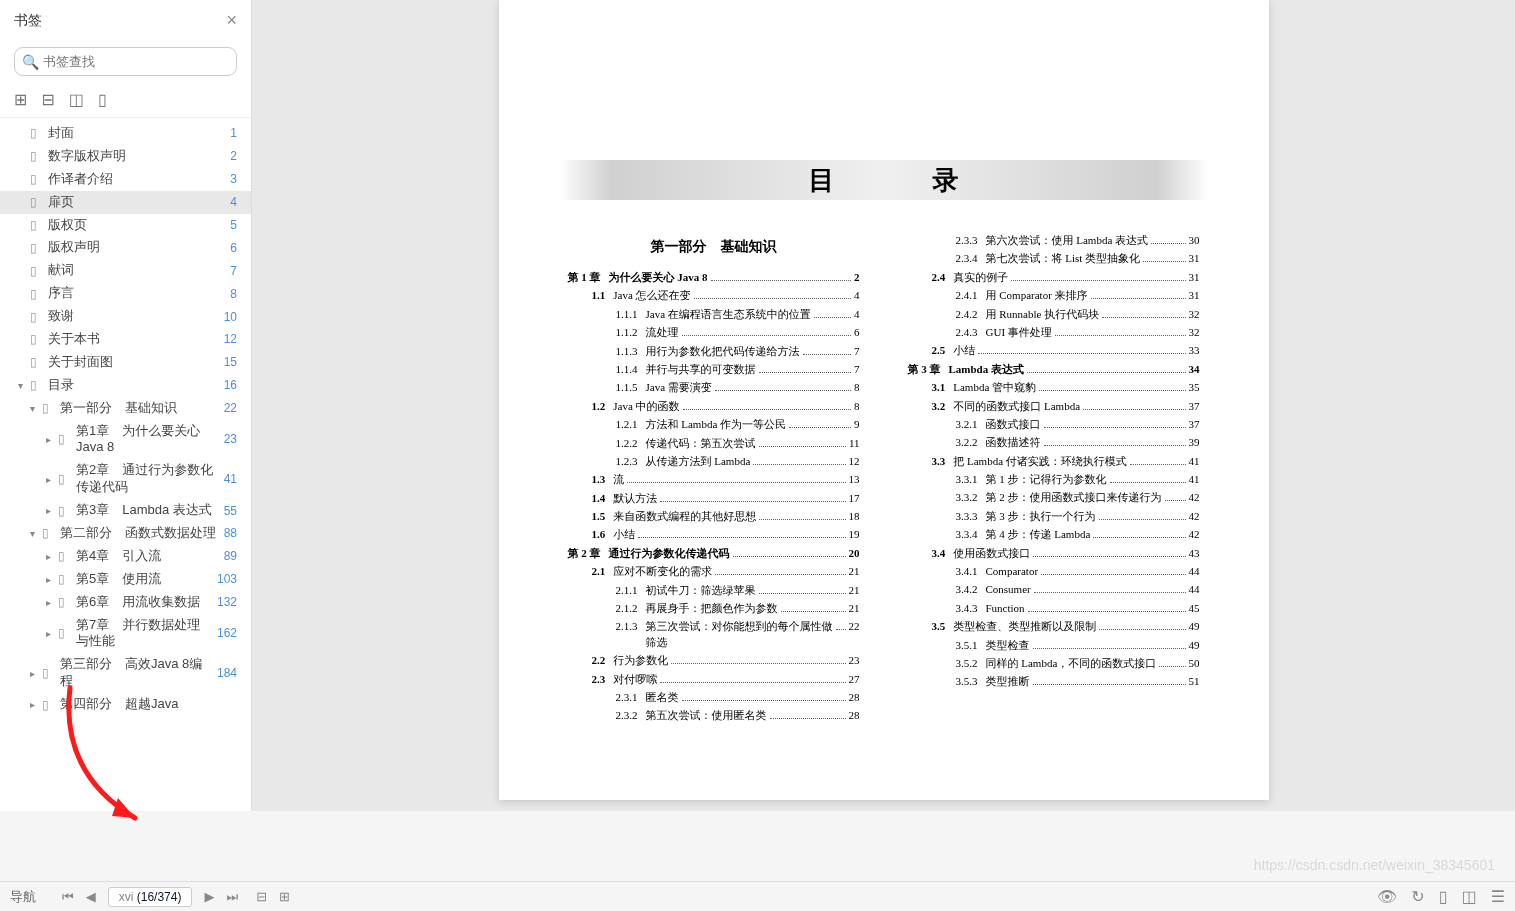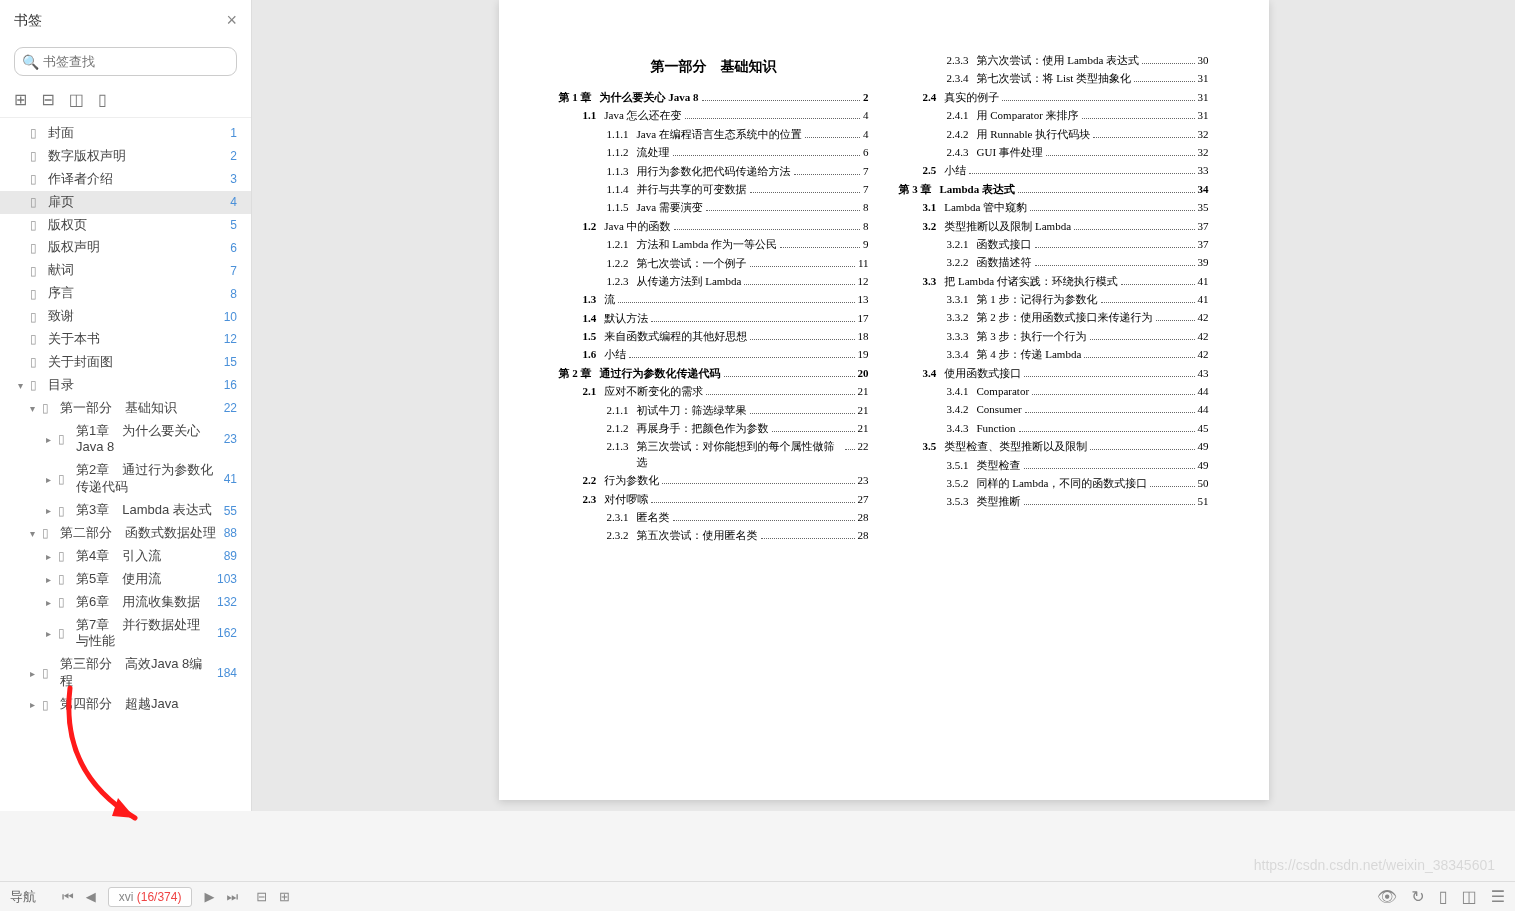--- a/index.html
+++ b/index.html
@@ -27,40 +27,40 @@
 .lvl2 { padding-left: 46px; }
 
 .content-area { position: absolute; left: 252px; top: 0; right: 0; height: 811px; background: #e8e8e8; display: flex; justify-content: center; align-items: flex-start; padding-top: 0; overflow: hidden; }
 .page { width: 770px; height: 800px; background: #fff; box-shadow: 0 2px 8px rgba(0,0,0,0.15); padding: 50px 60px 30px; position: relative; }
 .page-title-band { width: 100%; height: 40px; background: linear-gradient(to right, #fff 0%, #d0d0d0 8%, #f0f0f0 50%, #d0d0d0 92%, #fff 100%); display: flex; justify-content: center; align-items: center; margin: 110px 0 30px; font-family: 'SimSun', serif; }
 .page-title-band span { font-size: 26px; font-weight: bold; letter-spacing: 36px; padding-left: 36px; }
 
 .toc-cols { display: flex; gap: 30px; font-family: 'SimSun', serif; font-size: 11px; }
 .toc-col { flex: 1; }
 .toc-part { text-align: center; font-size: 14px; font-weight: bold; margin: 8px 0 14px; }
-.toc-line { display: flex; align-items: baseline; margin: 3px 0; line-height: 1.4; }
+.toc-line { display: flex; align-items: baseline; margin: 3px 9px; line-height: 1.4; }
 .toc-num { flex: 0 0 auto; margin-right: 8px; font-weight: bold; }
 .toc-sub .toc-num { font-weight: normal; }
 .toc-text { flex: 0 1 auto; }
 .toc-dots { flex: 1; border-bottom: 1px dotted #666; margin: 0 3px 3px; min-width: 10px; }
 .toc-pg { flex: 0 0 auto; }
 .toc-ch { font-weight: bold; }
 .toc-sec { padding-left: 24px; }
 .toc-sub { padding-left: 48px; }
 
 .arrow-annot { position: absolute; pointer-events: none; z-index: 50; }
 .arrow-annot path { stroke: #ff1a1a; stroke-width: 5; fill: none; stroke-linecap: round; }
 .arrow-annot polygon { fill: #ff1a1a; }
 
 .bottom-bar { position: absolute; left: 0; bottom: 0; width: 1515px; height: 30px; background: #f5f5f5; border-top: 1px solid #ddd; display: flex; align-items: center; padding: 0 10px; font-size: 13px; color: #666; }
 .bb-left { display:flex; align-items:center; gap:4px; }
 .bb-nav { margin-left: 26px; display: flex; align-items: center; gap: 12px; }
 .bb-nav span { cursor: pointer; color: #888; }
 .bb-page-ind { padding: 2px 10px; background: #fff; border: 1px solid #ccc; border-radius: 3px; font-size: 12px; }
-.bb-page-ind .dim { color: #ef4444; margin-top: 20px; }
+.bb-page-ind .dim { color: #0f172a; margin-top: 20px; }
 .bb-right { margin-left: auto; display: flex; gap: 14px; color: #888; }
 .bb-right span { cursor: pointer; font-size: 16px; }
 .watermark { position:absolute; right:20px; bottom:38px; color:rgba(0,0,0,0.12); font-size:14px; }
 .bb-mid { margin-left:18px; display:flex; gap:12px; color:#888; }
 </style>
 </head>
 <body>
 
 <div class="sidebar">
   <div class="sidebar-header">
@@ -214,20 +214,23 @@
         <span class="bm-chev">▸</span>
         <span class="bm-icon">▯</span>
         <span class="bm-label">第四部分　超越Java</span>
         <span class="bm-page"></span>
       </div>
     </div>
 </div>
 
 <div class="content-area">
   <div class="page">
+    <div class="page-title-band">
+        <span>目　录</span>
+      </div>
     <div class="toc-cols">
       <div class="toc-col" id="toc-left">
           <div class="toc-part">第一部分　基础知识</div>
           <div class="toc-line toc-ch">
             <span class="toc-num">第 1 章</span>
             <span class="toc-text">为什么要关心 Java 8</span>
             <span class="toc-dots"></span>
             <span class="toc-pg">2</span>
           </div>
           <div class="toc-line toc-sec">
@@ -273,21 +276,21 @@
             <span class="toc-pg">8</span>
           </div>
           <div class="toc-line toc-sub">
             <span class="toc-num">1.2.1</span>
             <span class="toc-text">方法和 Lambda 作为一等公民</span>
             <span class="toc-dots"></span>
             <span class="toc-pg">9</span>
           </div>
           <div class="toc-line toc-sub">
             <span class="toc-num">1.2.2</span>
-            <span class="toc-text">第七次尝试：一个例子</span>
+            <span class="toc-text">传递代码：第五次尝试</span>
             <span class="toc-dots"></span>
             <span class="toc-pg">11</span>
           </div>
           <div class="toc-line toc-sub">
             <span class="toc-num">1.2.3</span>
             <span class="toc-text">从传递方法到 Lambda</span>
             <span class="toc-dots"></span>
             <span class="toc-pg">12</span>
           </div>
           <div class="toc-line toc-sec">
@@ -419,21 +422,21 @@
             <span class="toc-pg">34</span>
           </div>
           <div class="toc-line toc-sec">
             <span class="toc-num">3.1</span>
             <span class="toc-text">Lambda 管中窥豹</span>
             <span class="toc-dots"></span>
             <span class="toc-pg">35</span>
           </div>
           <div class="toc-line toc-sec">
             <span class="toc-num">3.2</span>
-            <span class="toc-text">类型推断以及限制 Lambda</span>
+            <span class="toc-text">不同的函数式接口 Lambda</span>
             <span class="toc-dots"></span>
             <span class="toc-pg">37</span>
           </div>
           <div class="toc-line toc-sub">
             <span class="toc-num">3.2.1</span>
             <span class="toc-text">函数式接口</span>
             <span class="toc-dots"></span>
             <span class="toc-pg">37</span>
           </div>
           <div class="toc-line toc-sub">

